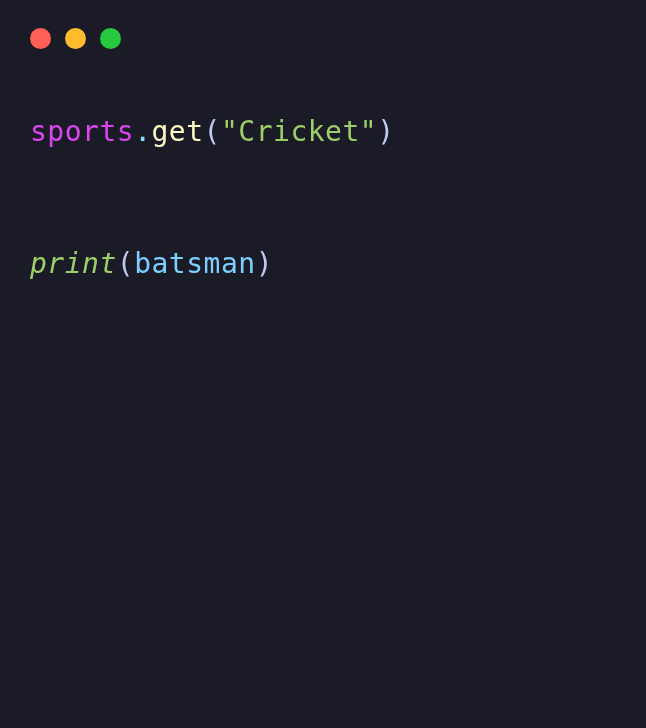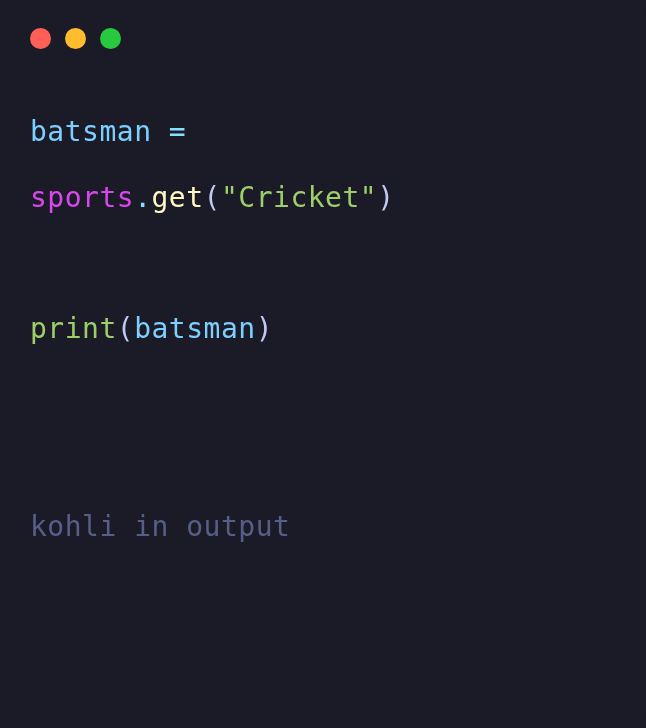--- a/index.html
+++ b/index.html
@@ -41,36 +41,34 @@
       letter-spacing: 0.5px;
       font-weight: 500;
     }
     .tok-var { color: #7dcfff; }
     .tok-op { color: #89ddff; }
     .tok-obj { color: #d946ef; }
     .tok-dot { color: #89ddff; }
     .tok-method { color: #fef9c3; }
     .tok-paren { color: #c0caf5; }
     .tok-string { color: #9ece6a; }
-    .tok-func { color: #9ece6a; }
+    .tok-func { color: #9ece6a; font-style: italic; }
     .tok-arg { color: #7dcfff; }
     .tok-comment { color: #565f89; }
     .line { white-space: pre; }
   </style>
 </head>
 <body>
 
 <div class="window">
   <div class="titlebar">
     <div class="traffic-light traffic-close"></div>
     <div class="traffic-light traffic-min"></div>
     <div class="traffic-light traffic-max"></div>
   </div>
   <div class="code-area">
-    <div class="line"><span class="tok-var">batsman</span><span class="tok-op"> = </span></div>
     <div class="line"><span class="tok-obj">sports</span><span class="tok-dot">.</span><span class="tok-method">get</span><span class="tok-paren">(</span><span class="tok-string">"Cricket"</span><span class="tok-paren">)</span></div>
     <div class="line">&nbsp;</div>
     <div class="line"><span class="tok-func">print</span><span class="tok-paren">(</span><span class="tok-arg">batsman</span><span class="tok-paren">)</span></div>
     <div class="line">&nbsp;</div>
     <div class="line">&nbsp;</div>
-    <div class="line"><span class="tok-comment">kohli in output</span></div>
   </div>
 </div>
 
 </body></html>

